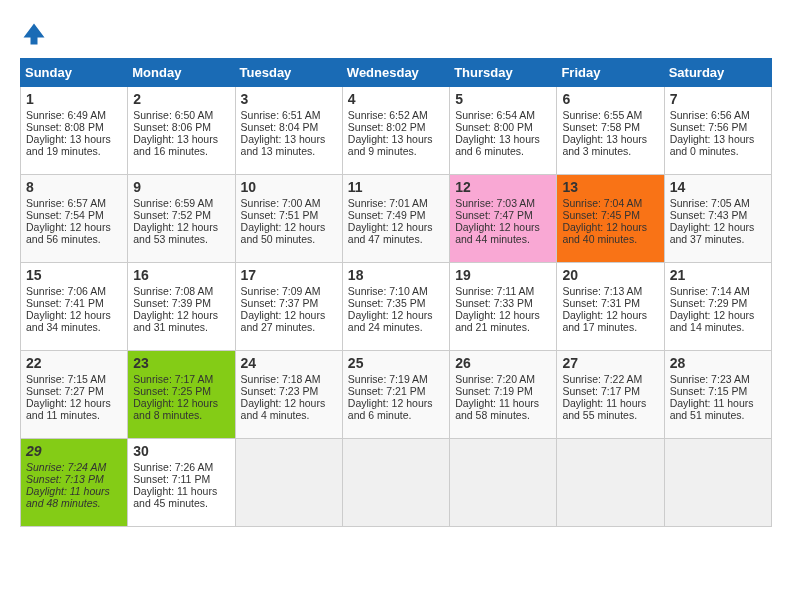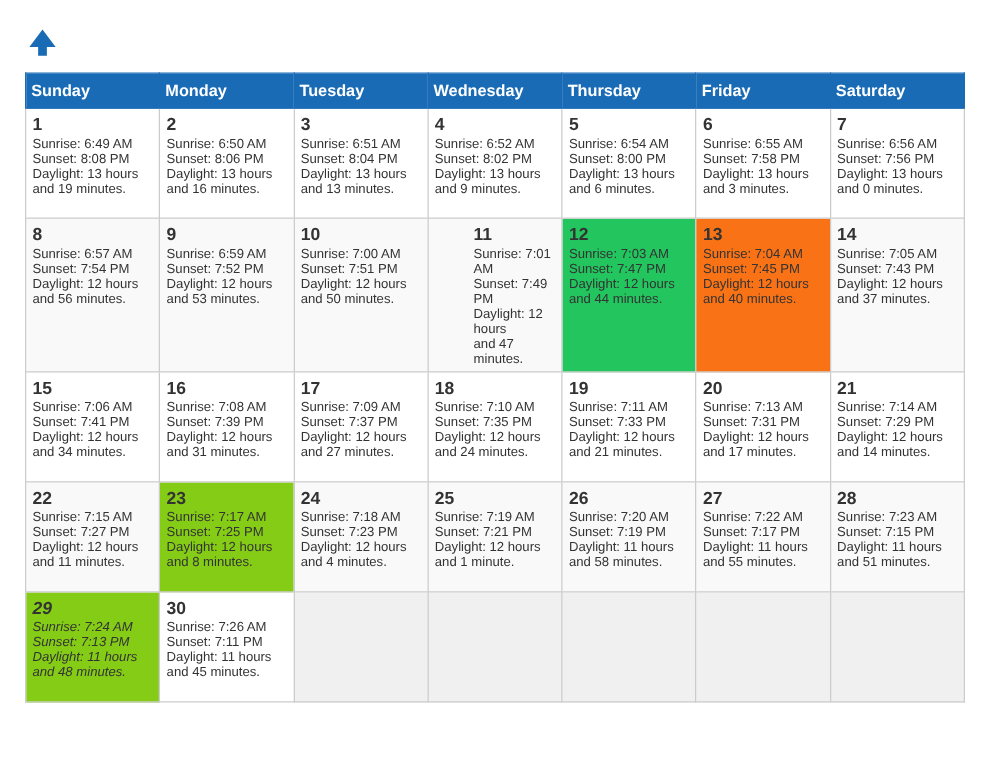--- a/index.html
+++ b/index.html
@@ -177,28 +177,28 @@
           <div>Daylight: 12 hours</div>
           <div>and 53 minutes.</div>
         </td>
         <td style="background: rgb(249, 249, 249);">
           <span class="day-num">10</span>
           <div>Sunrise: 7:00 AM</div>
           <div>Sunset: 7:51 PM</div>
           <div>Daylight: 12 hours</div>
           <div>and 50 minutes.</div>
         </td>
-        <td style="background: rgb(249, 249, 249); padding-left: 36px;">
+        <td style="background: rgb(249, 249, 249);">
           <span class="day-num">11</span>
           <div>Sunrise: 7:01 AM</div>
           <div>Sunset: 7:49 PM</div>
           <div>Daylight: 12 hours</div>
           <div>and 47 minutes.</div>
         </td>
-        <td style="background: #22c55e;">
+        <td style="background: #f9a8d4;">
           <span class="day-num">12</span>
           <div>Sunrise: 7:03 AM</div>
           <div>Sunset: 7:47 PM</div>
           <div>Daylight: 12 hours</div>
           <div>and 44 minutes.</div>
         </td>
         <td style="background: #f97316;">
           <span class="day-num">13</span>
           <div>Sunrise: 7:04 AM</div>
           <div>Sunset: 7:45 PM</div>
@@ -284,21 +284,21 @@
           <div>Sunrise: 7:18 AM</div>
           <div>Sunset: 7:23 PM</div>
           <div>Daylight: 12 hours</div>
           <div>and 4 minutes.</div>
         </td>
         <td style="background: rgb(249, 249, 249);">
           <span class="day-num">25</span>
           <div>Sunrise: 7:19 AM</div>
           <div>Sunset: 7:21 PM</div>
           <div>Daylight: 12 hours</div>
-          <div>and 1 minute.</div>
+          <div>and 6 minute.</div>
         </td>
         <td style="background: rgb(249, 249, 249);">
           <span class="day-num">26</span>
           <div>Sunrise: 7:20 AM</div>
           <div>Sunset: 7:19 PM</div>
           <div>Daylight: 11 hours</div>
           <div>and 58 minutes.</div>
         </td>
         <td style="background: rgb(249, 249, 249);">
           <span class="day-num">27</span>

